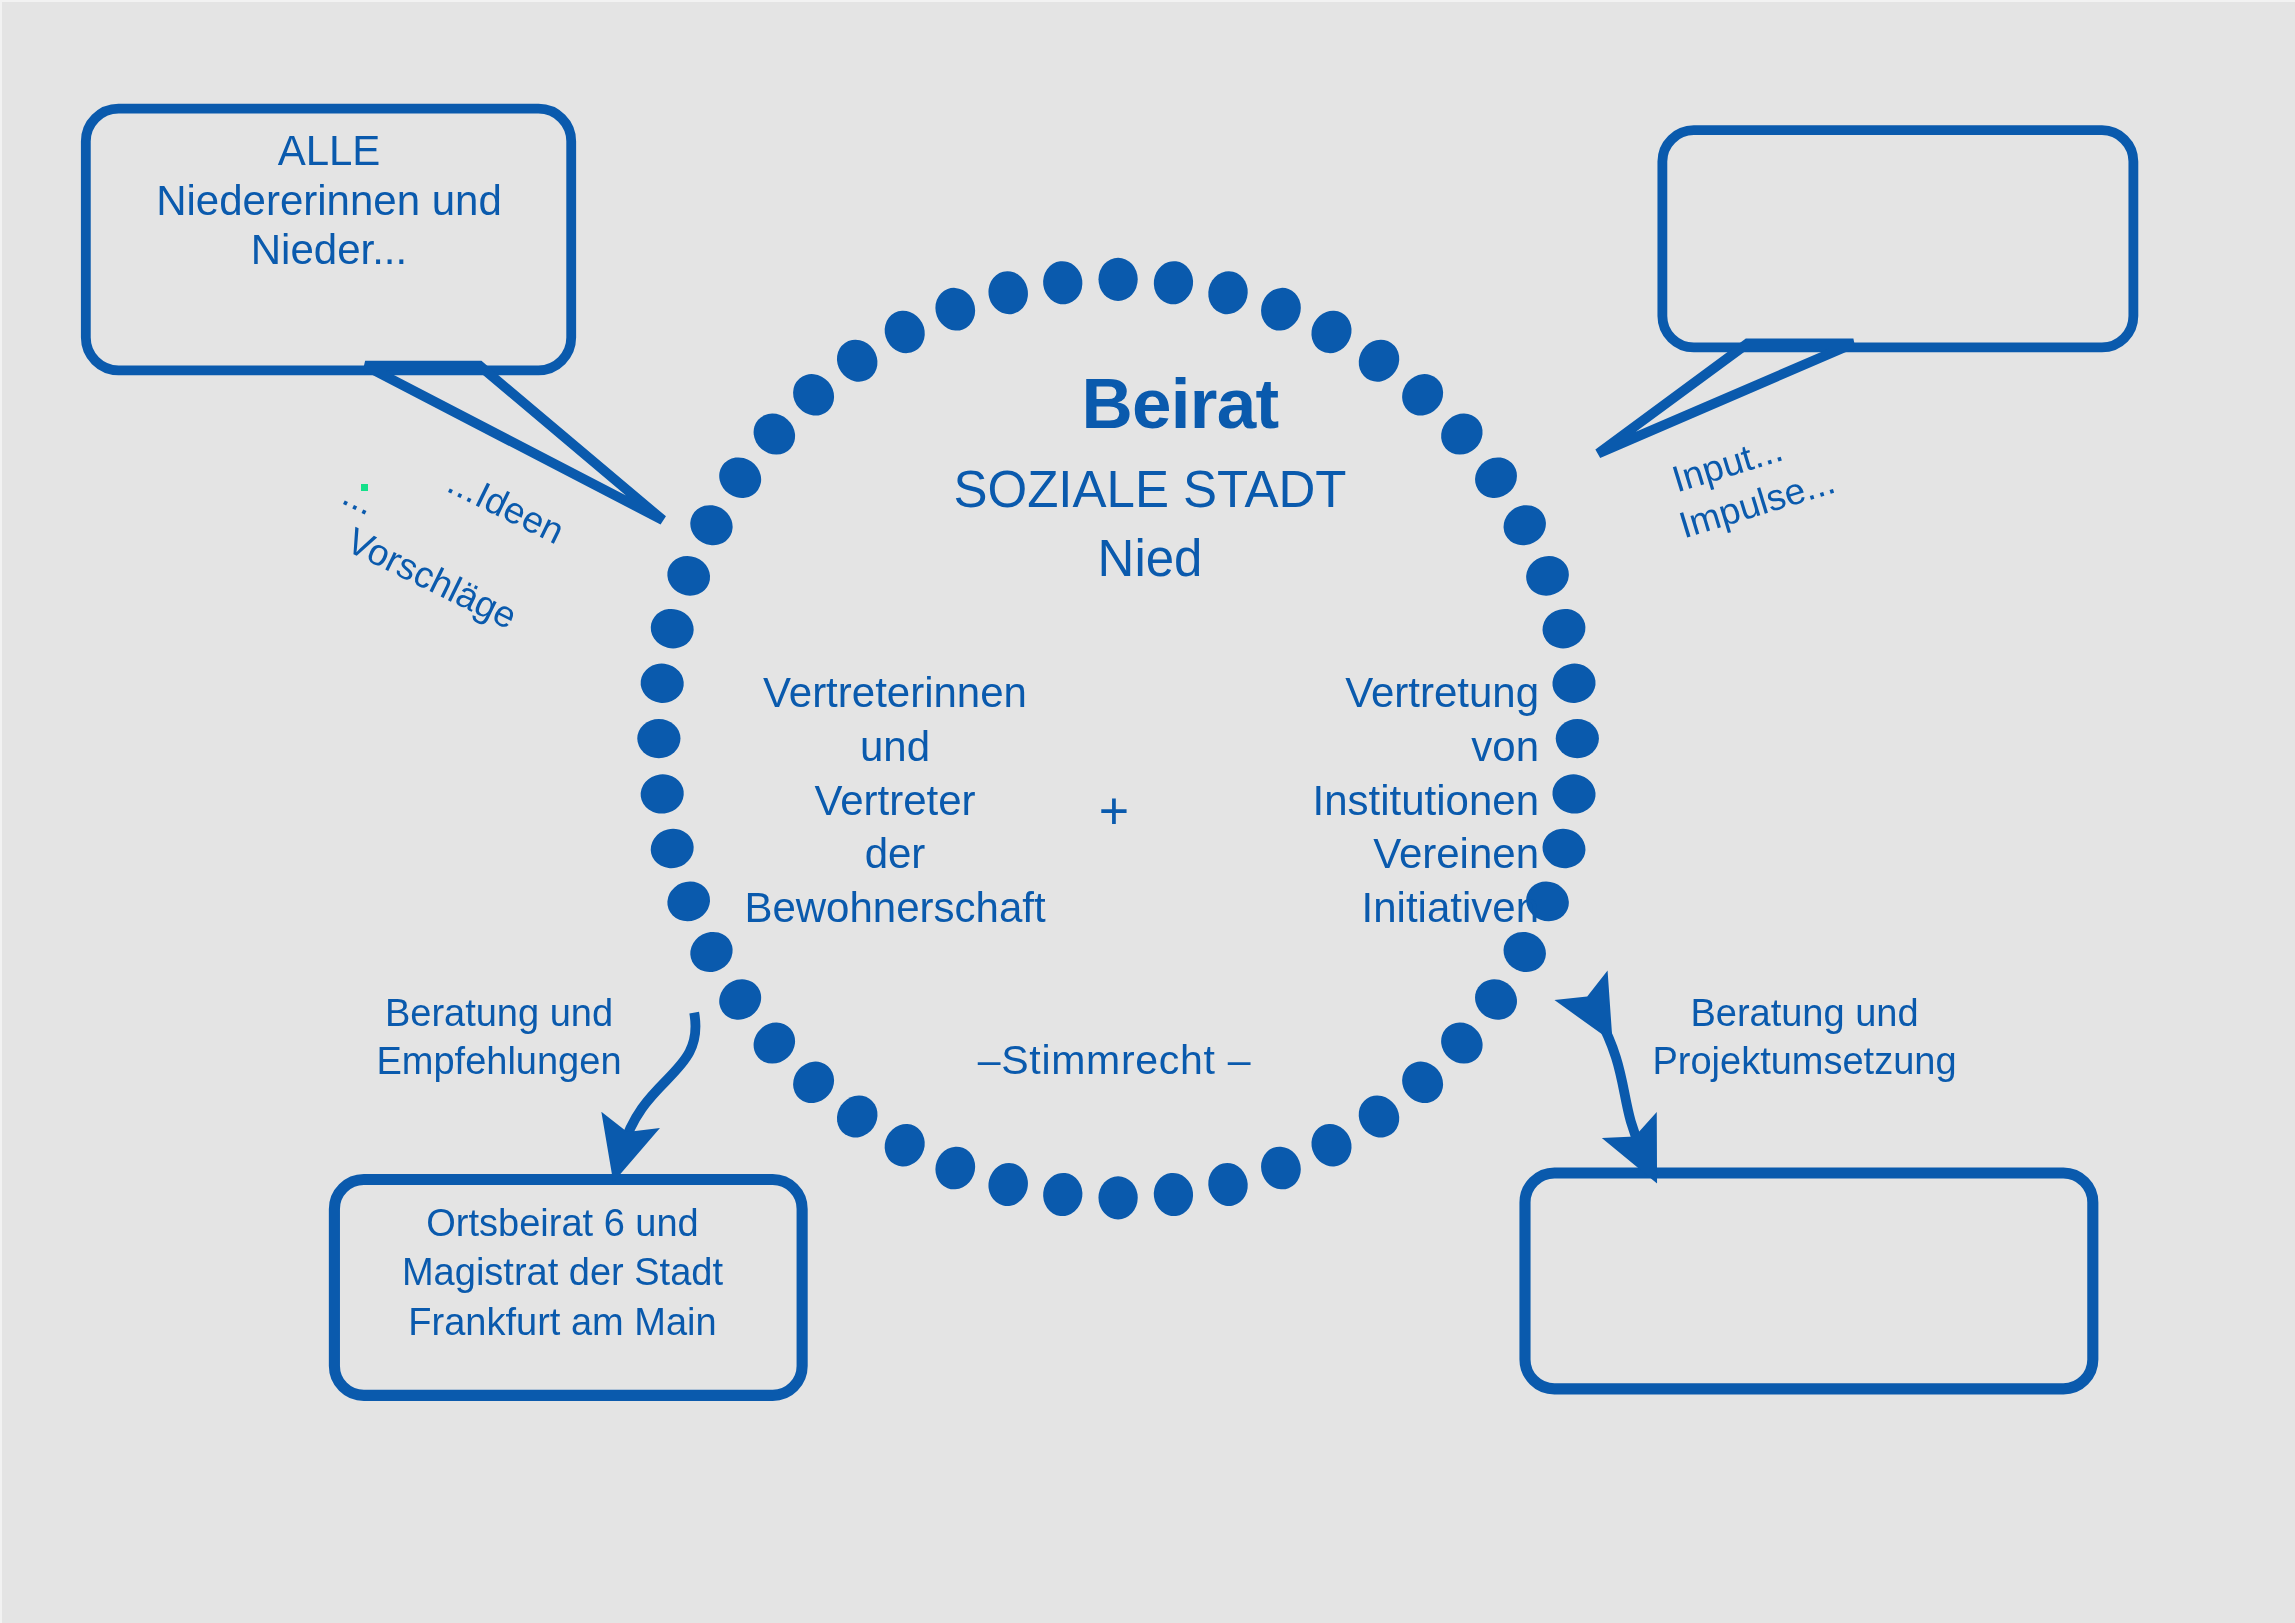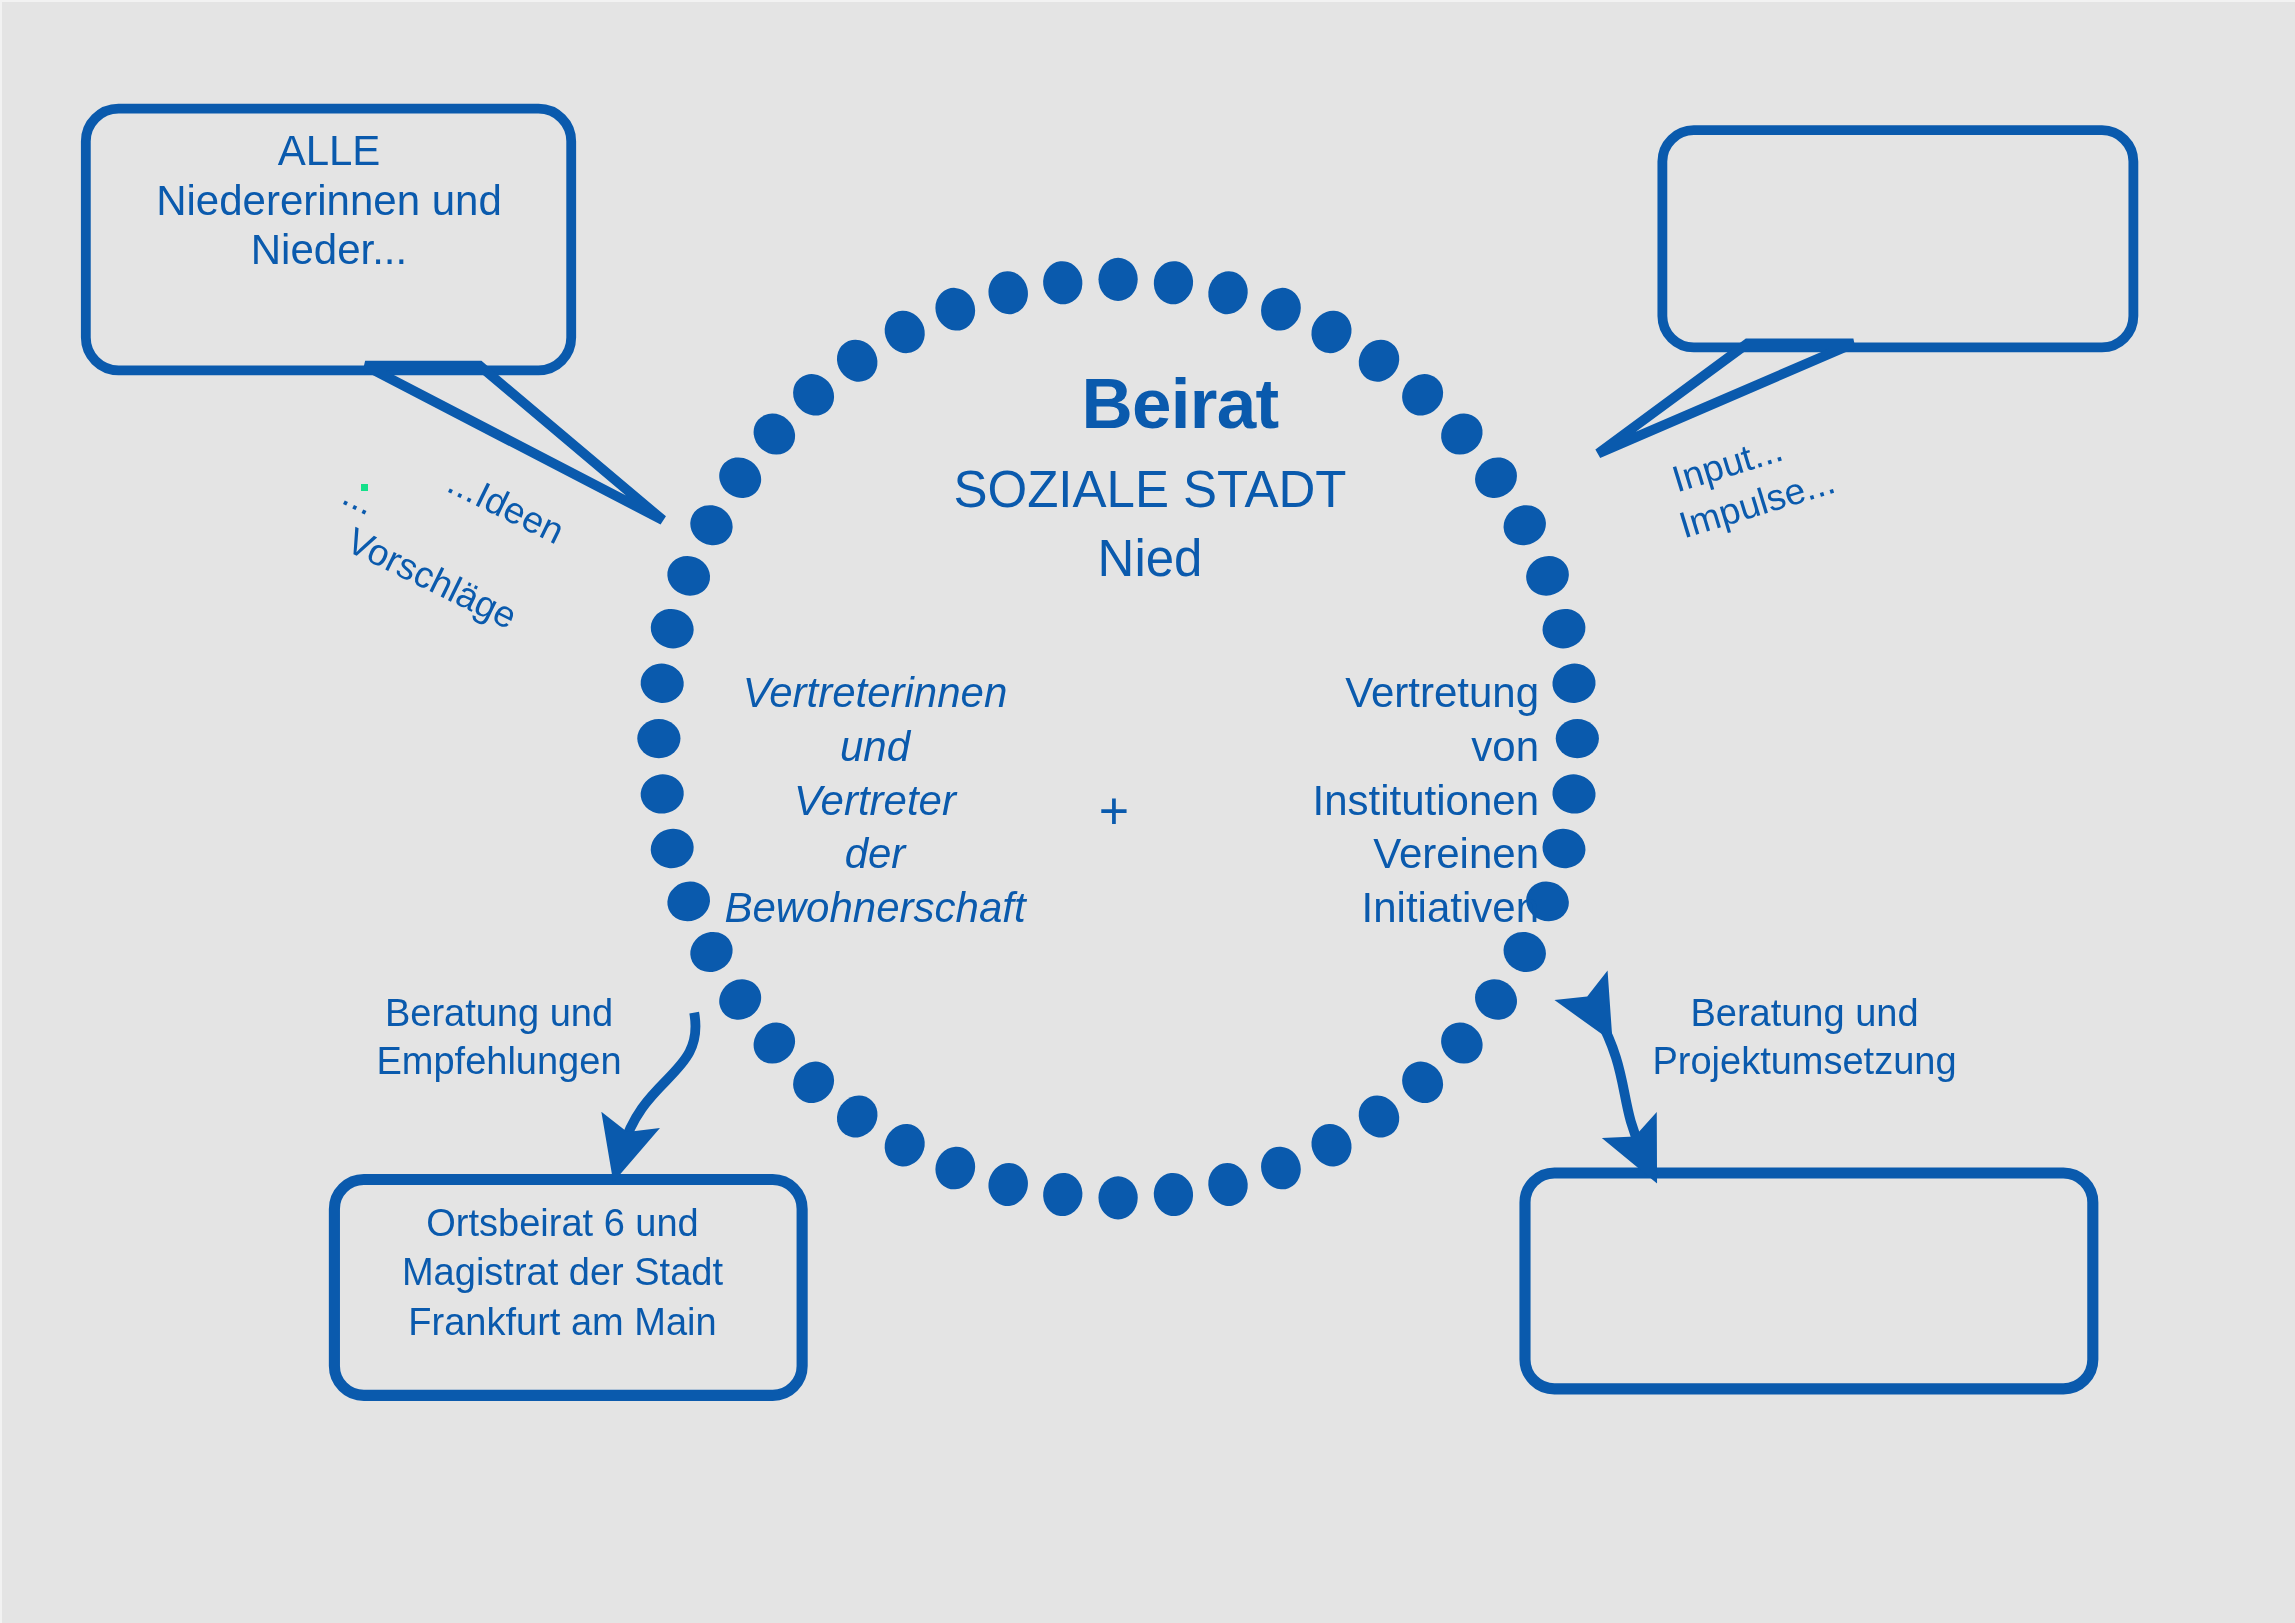--- a/index.html
+++ b/index.html
@@ -50,22 +50,22 @@
   }
   #beirat-sub1 {
     left: 821px; top: 458px; width: 654px;
     font-size: 51px;
   }
   #beirat-sub2 {
     left: 821px; top: 527px; width: 654px;
     font-size: 51px;
   }
   #col-left {
-    left: 690px; top: 664px; width: 366px;
-    font-size: 42px; line-height: 1.28; font-style: italic;
+    left: 710px; top: 664px; width: 366px;
+    font-size: 42px; line-height: 1.28;
   }
   #col-right {
     left: 1171px; top: 664px; width: 366px;
     font-size: 42px; line-height: 1.28; text-align: right;
   }
   #plus-sign {
     left: 1063px; top: 779px; width: 98px;
     font-size: 52px;
   }
   #stimmrecht {
@@ -243,20 +243,21 @@
 Bewohnerschaft</div>
 
   <div class="txt" id="plus-sign">+</div>
 
   <div class="txt" id="col-right">Vertretung
 von
 Institutionen
 Vereinen
 Initiativen</div>
 
+  <div class="txt" id="stimmrecht">–Stimmrecht  –</div>
 
   <div class="txt" id="ann-dots-small">...</div>
 
   <div class="txt" id="ann-ideen">...Ideen</div>
 
   <div class="txt" id="ann-vorschlaege">Vorschläge</div>
 
   <div class="txt" id="ann-input">Input...</div>
 
   <div class="txt" id="ann-impulse">Impulse...</div>

